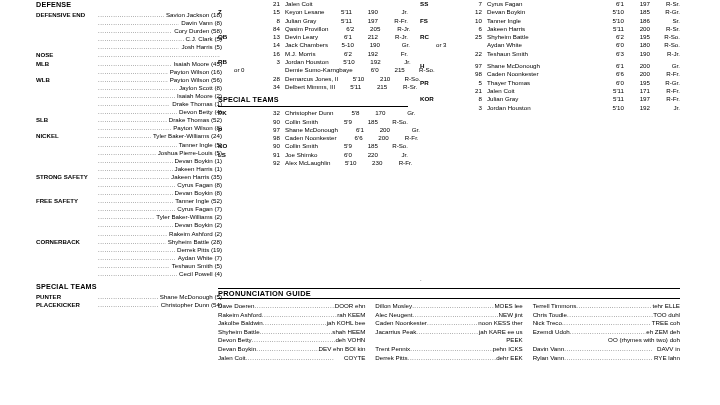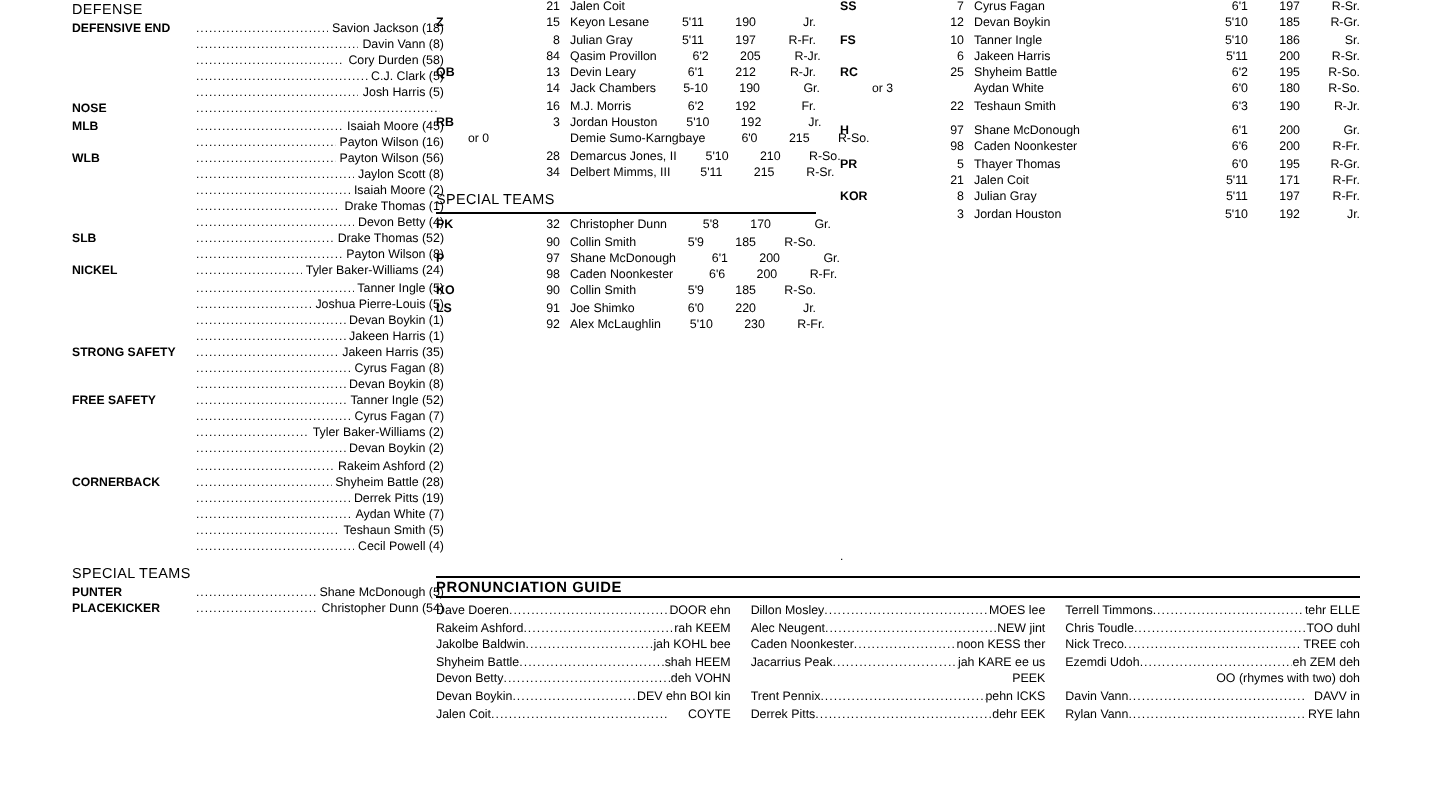--- a/index.html
+++ b/index.html
@@ -13,21 +13,21 @@
   }
   .page{position:relative;width:720px;height:405px;}
 
   
   .col{position:absolute;top:0;}
   #col-left{left:36px;width:186px;}
   #col-mid{left:218px;width:190px;}
   #col-right{left:420px;width:260px;}
 
   .sect-title{
-    font-weight:normal;font-size:7.2px;letter-spacing:.2px;
+    font-weight:bold;font-size:7.2px;letter-spacing:.2px;
     margin:0 0 2px 0;
   }
   .rule{border-bottom:1px solid #000;height:0;margin:1px 0 2px 0;}
   .dc-line{display:flex;align-items:baseline;line-height:8.1px;white-space:nowrap;}
   .dc-pos{width:62px;flex:0 0 62px;font-weight:bold;font-size:6.1px;}
   .dc-dots{flex:1 1 auto;overflow:hidden;white-space:nowrap;letter-spacing:.5px;color:#000;font-size:6px;}
   .dc-name{flex:0 0 auto;text-align:right;font-size:6.2px;padding-left:2px;}
 
   
   .rrow{display:flex;align-items:baseline;line-height:8.3px;white-space:nowrap;}

